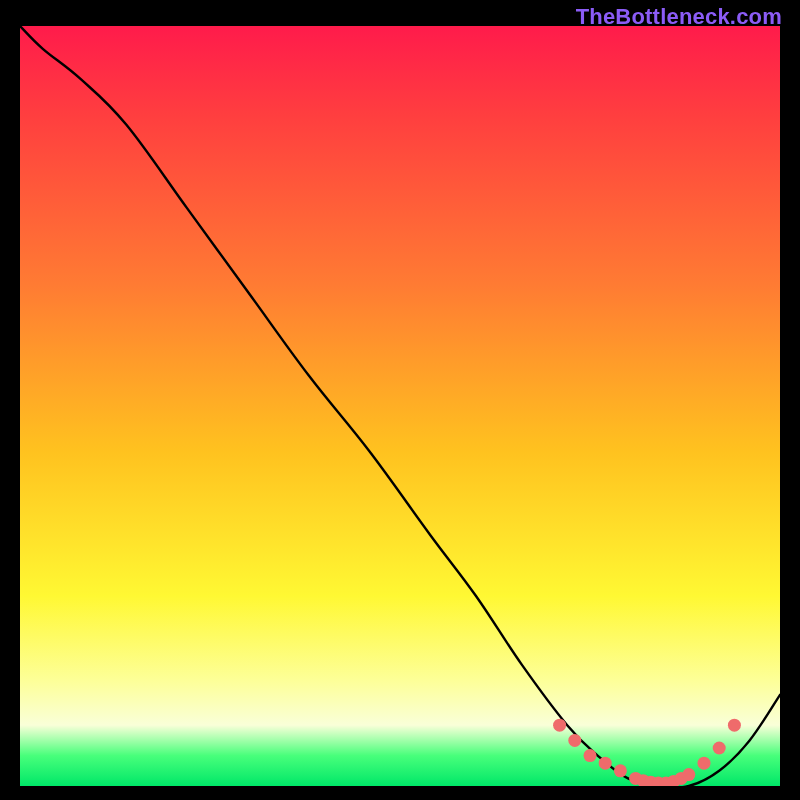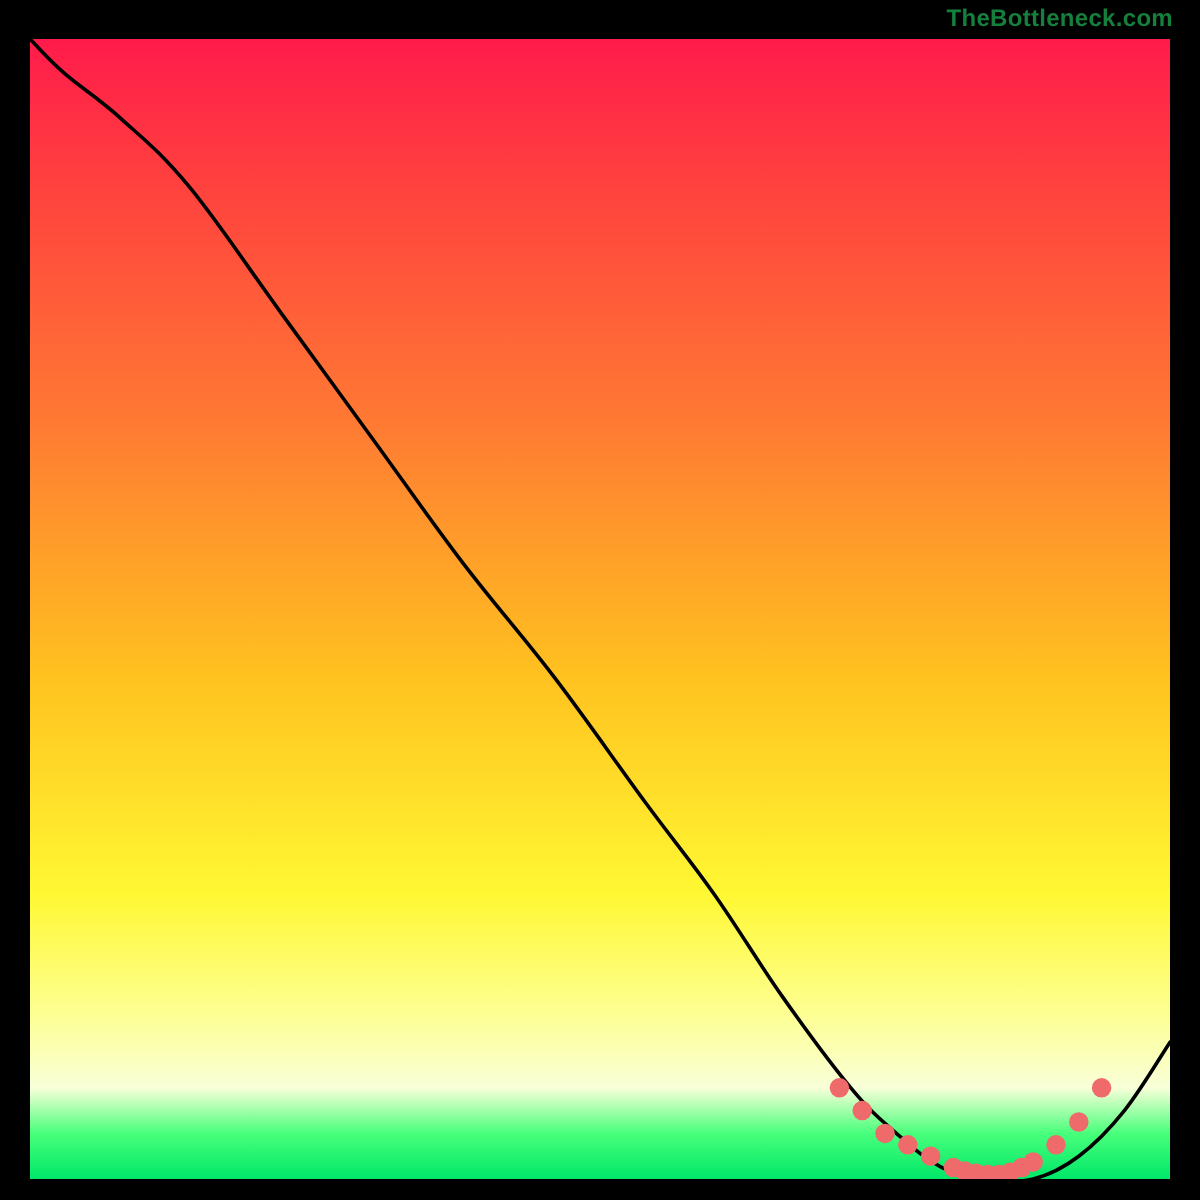--- a/index.html
+++ b/index.html
@@ -34,23 +34,23 @@
       #fdff97 86%,
       #f9ffd8 92%,
       #48ff7b 96%,
       #00e768 100%
     );
   }
   .watermark {
     position: absolute;
     top: 4px;
     right: 18px;
-    font-size: 16px;
+    font-size: 22px;
     font-weight: 600;
-    color: #15803d;
+    color: #8b5cf6;
     letter-spacing: 0.2px;
   }
   svg.curve {
     position: absolute;
     left: 0;
     top: 0;
     width: 760px;
     height: 760px;
   }
 </style>

